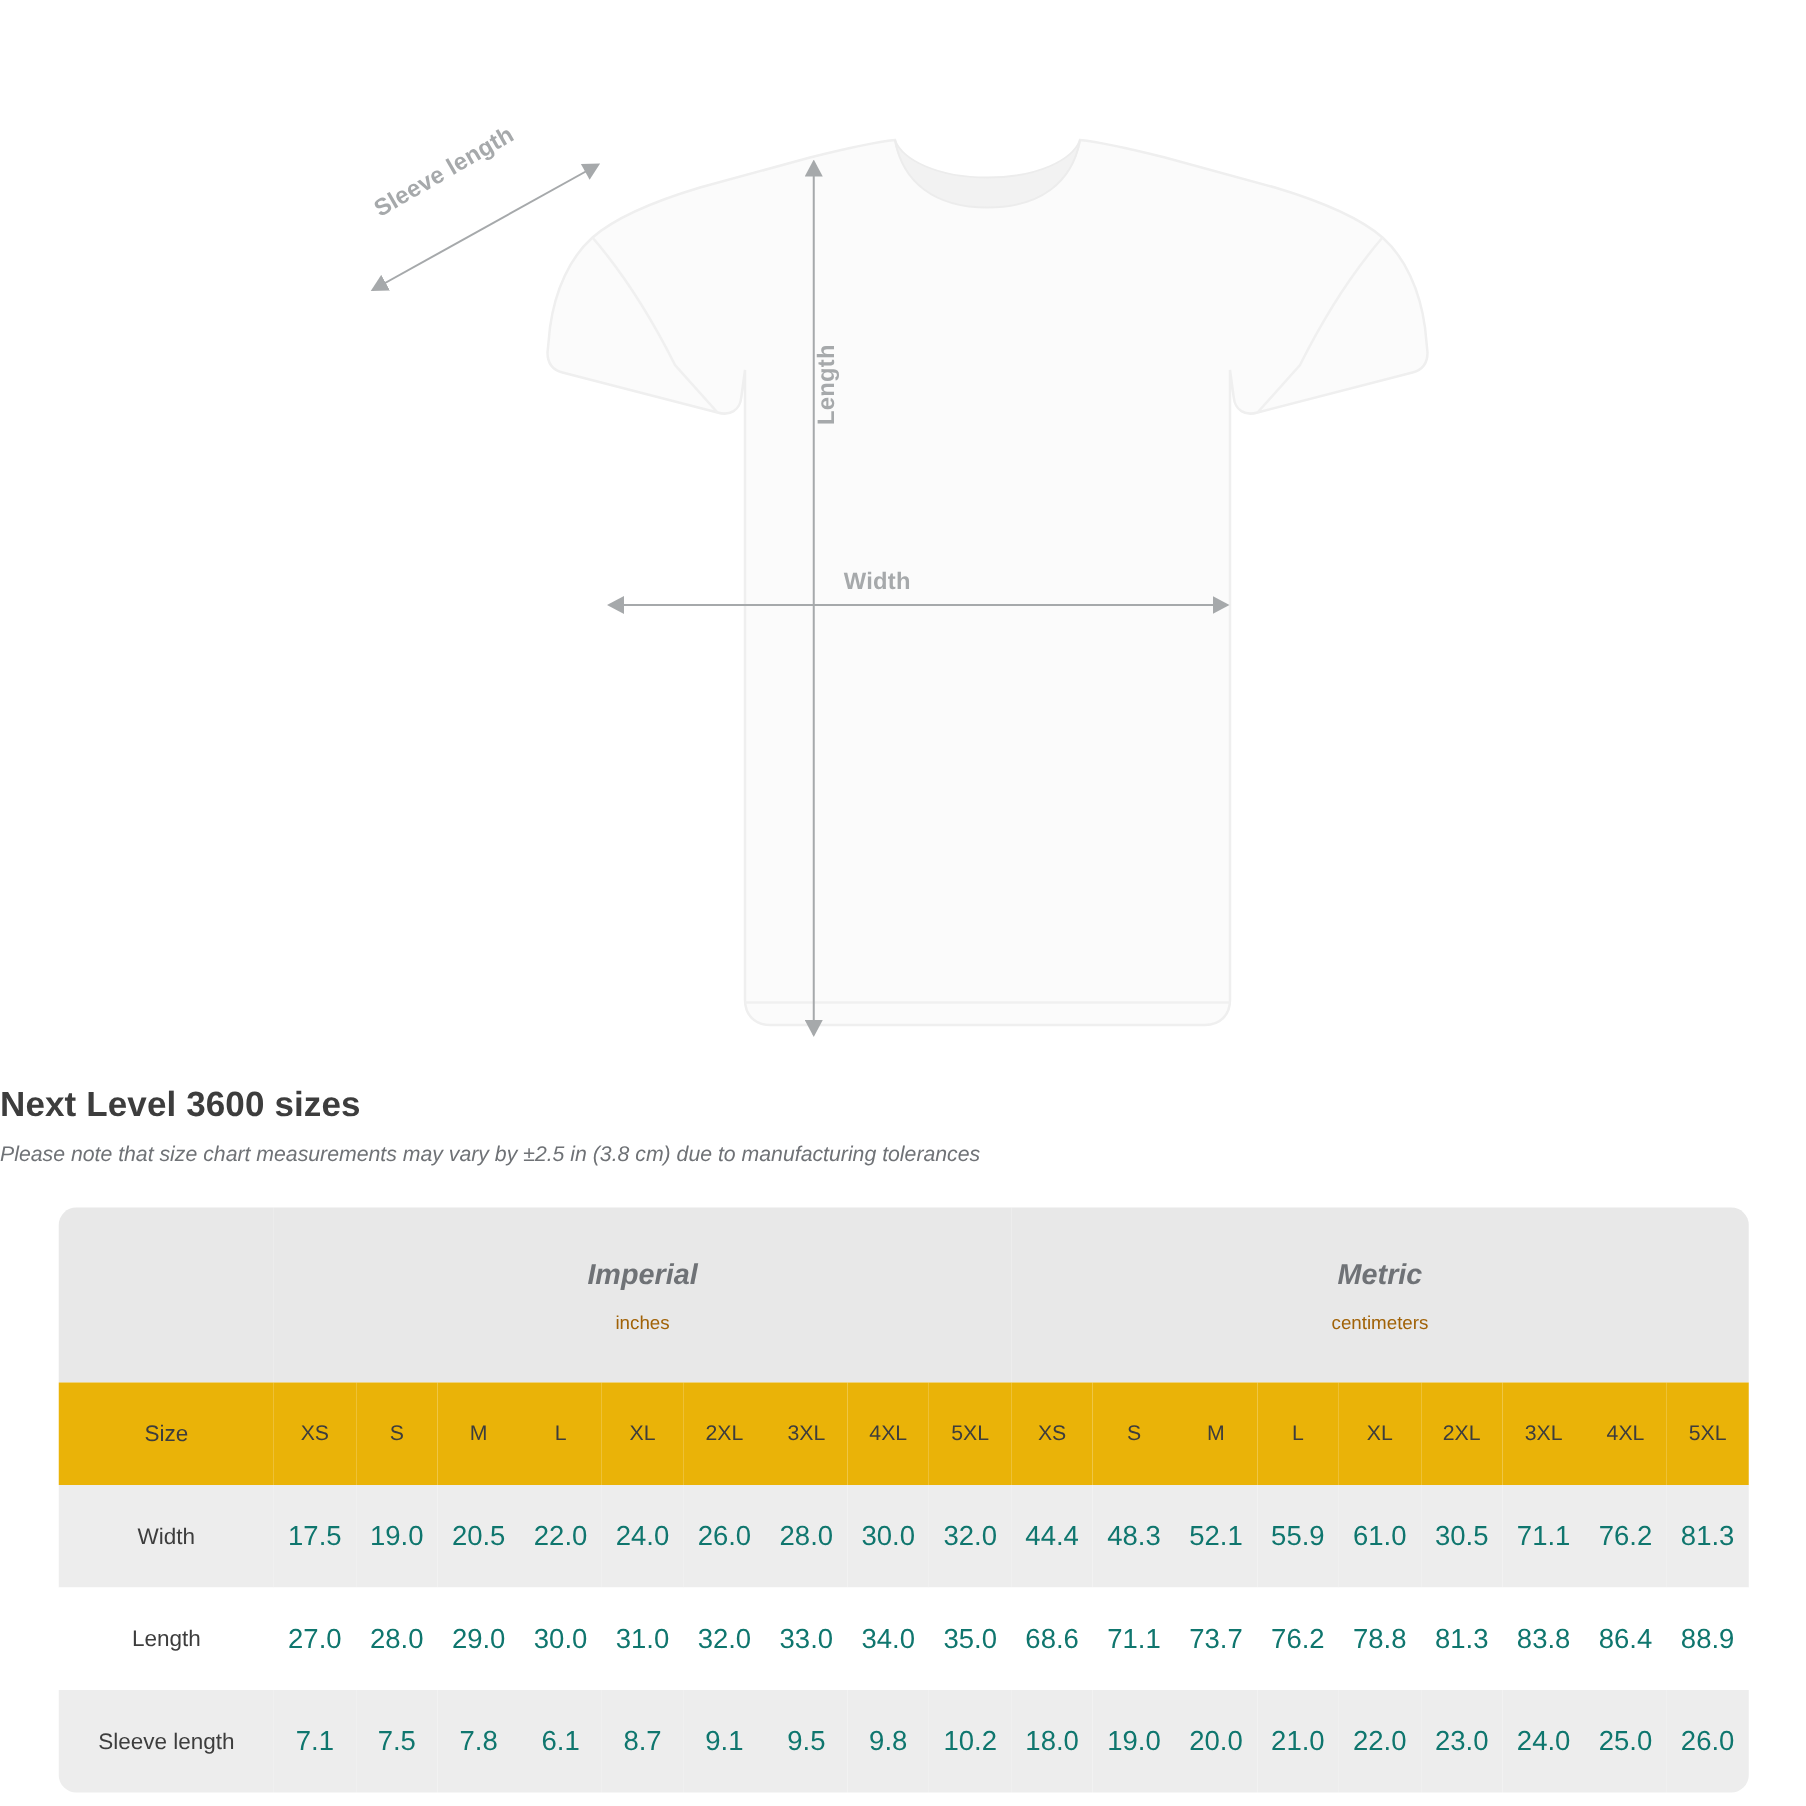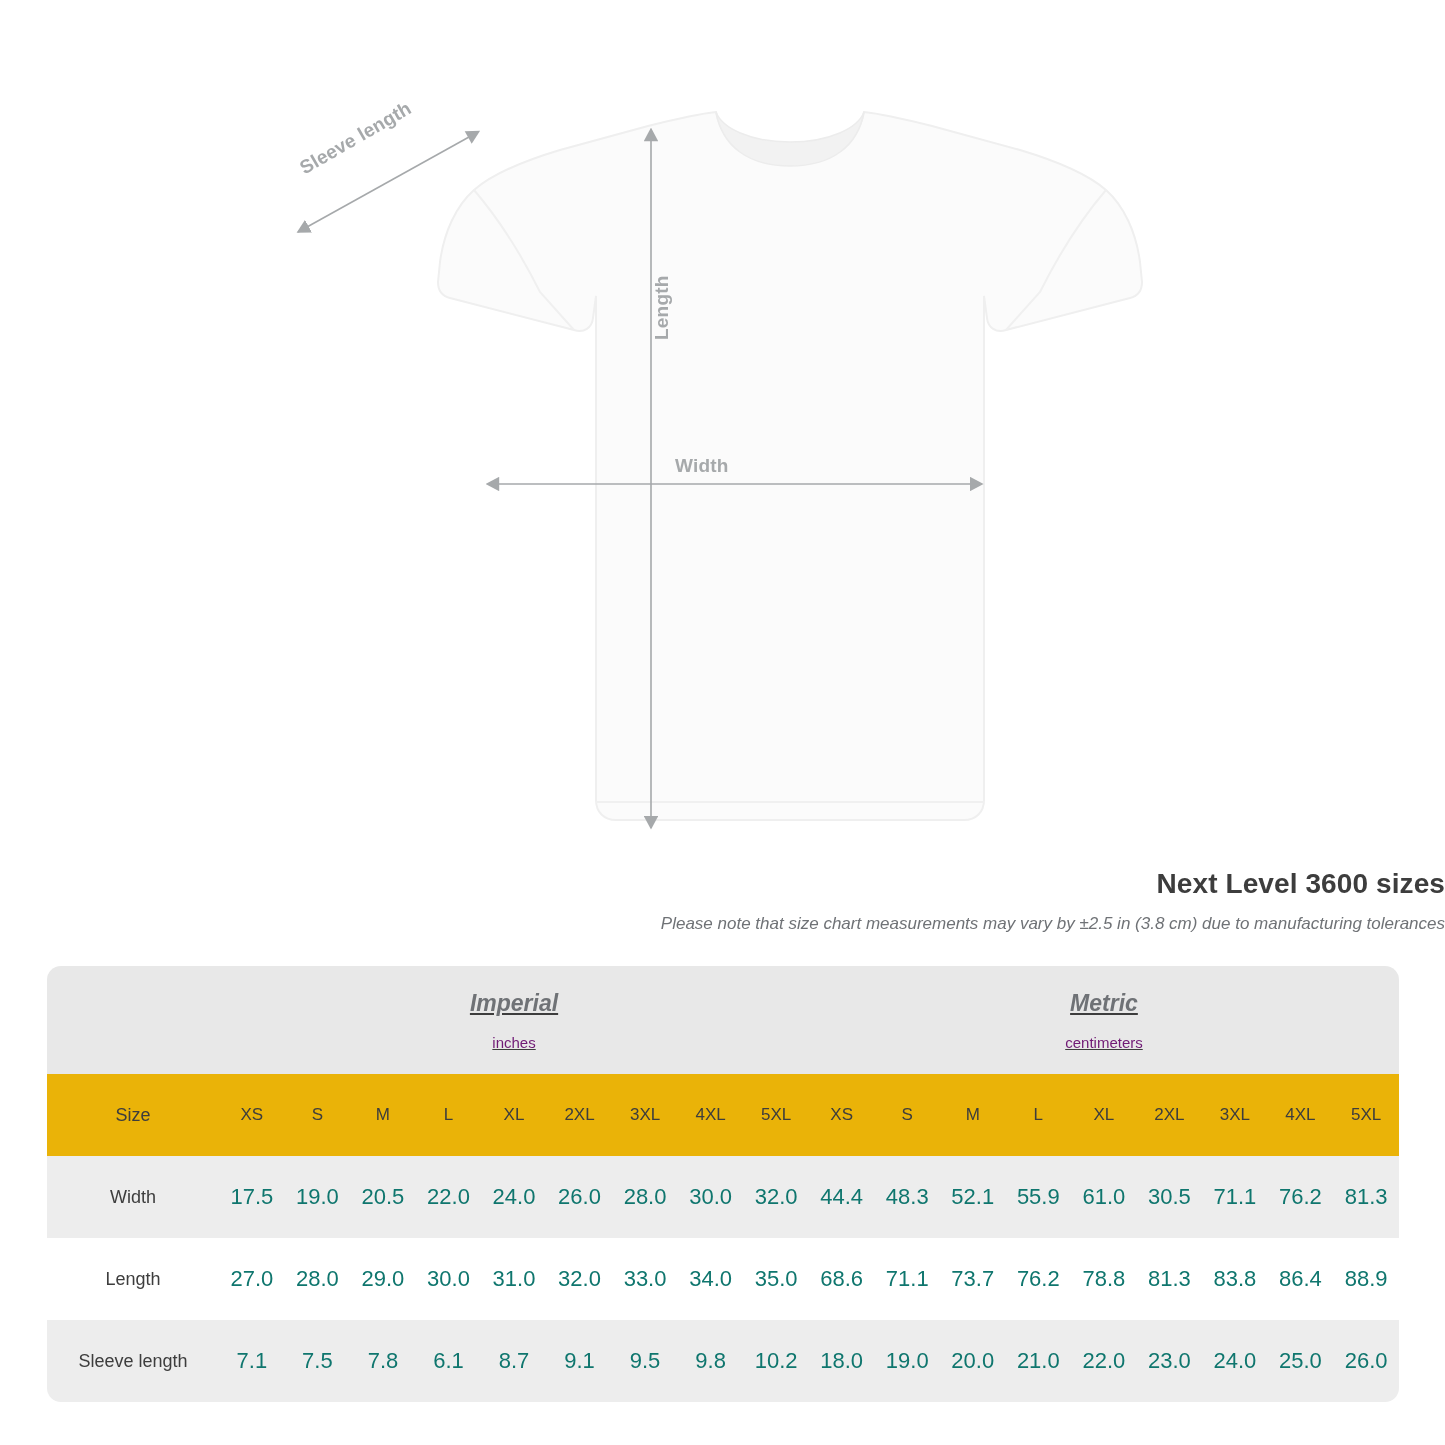--- a/index.html
+++ b/index.html
@@ -44,21 +44,21 @@
   }
   #label-width {
     left: 675px; top: 455px;
   }
 
   
   #title-block {
     position: absolute;
     left: 0; top: 868px;
     width: 1445px;
-    text-align: right;
+    text-align: left;
   }
   #chart-title {
     font-size: 28px;
     font-weight: bold;
     color: #3d3d3d;
     margin: 0;
     letter-spacing: 0.1px;
   }
   #chart-note {
     font-size: 17px;
@@ -81,34 +81,34 @@
     font-size: 17px;
     color: #3d3d3d;
   }
   table.size-table td, table.size-table th {
     text-align: center;
     vertical-align: middle;
     font-weight: normal;
     padding: 0;
   }
   
-  .unit-head td { height: 108px; text-decoration: underline; }
+  .unit-head td { height: 140px; }
   .unit-head td.blank { background: #e8e8e8; border-top-left-radius: 14px; }
   .unit-head td.imperial, .unit-head td.metric { background: #e8e8e8; }
   .unit-head td.metric-last { background: #e8e8e8; border-top-right-radius: 14px; }
   .unit-name {
     font-size: 23px;
     font-weight: bold;
     font-style: italic;
     color: #6f7276;
     line-height: 1.25;
   }
   .unit-sub {
     font-size: 15px;
-    color: #701a75;
+    color: #a16207;
     margin-top: 16px;
     text-align: center;
   }
 
   tr.r-size td { height: 82px; background: #eab308; }
   tr.r-width td { height: 82px; background: #ededed; }
   tr.r-length td { height: 82px; background: #ffffff; }
   tr.r-sleeve td { height: 82px; background: #ededed; }
   tr.r-sleeve td:first-child { border-bottom-left-radius: 14px; }
   tr.r-sleeve td:last-child { border-bottom-right-radius: 14px; }

